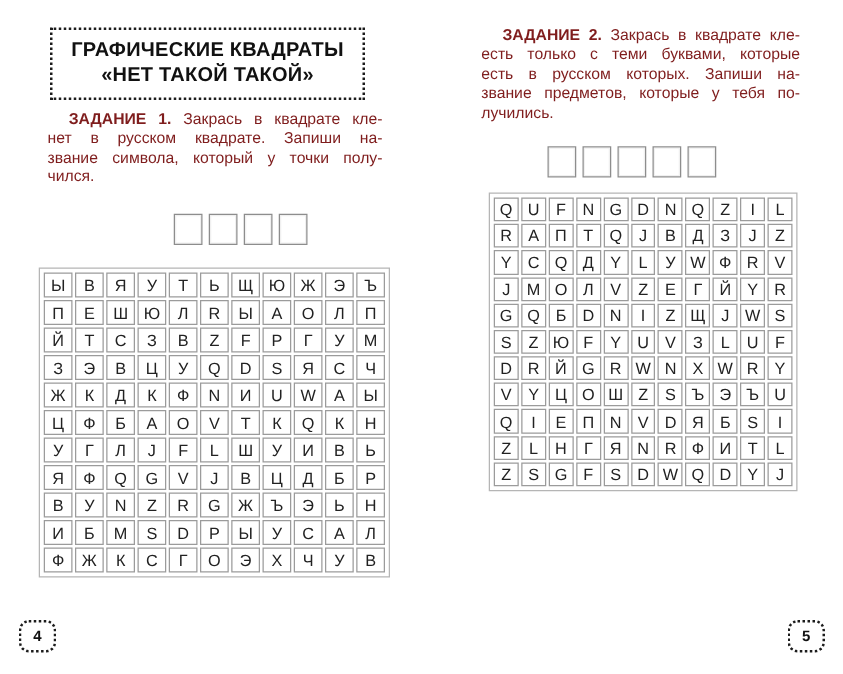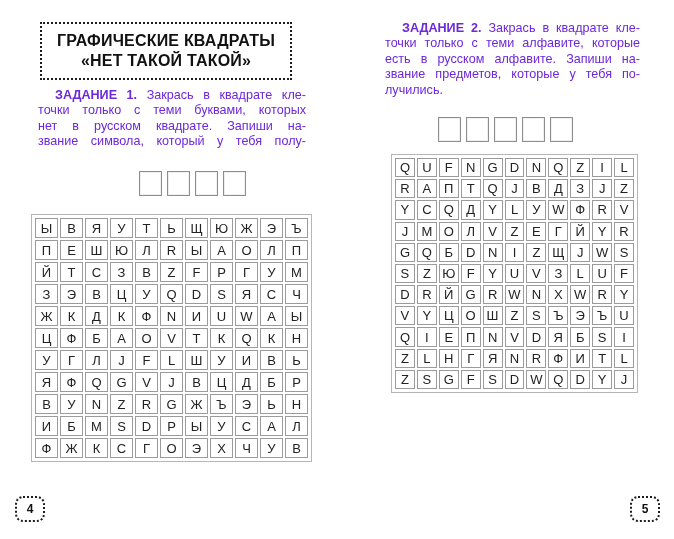--- a/index.html
+++ b/index.html
@@ -15,21 +15,21 @@
   .abs { position:absolute; }
 
   .title-box {
     left:40px; top:22px; width:252px; height:58px;
     border:2px dotted #1c1c1c; box-sizing:border-box;
     display:flex; flex-direction:column; justify-content:center;
     text-align:center; font-weight:bold; font-size:16px;
     line-height:20px; letter-spacing:0.2px; color:#111;
   }
 
-  .para { font-size:12.6px; color:#6d28d9; }
+  .para { font-size:12.6px; color:#7f1d1d; }
   .para .tline { line-height:15.4px; text-align:justify; text-align-last:justify; }
   .para .tline.last { text-align:center; text-align-last:left; }
   .para .first { text-indent:17px; }
   .task-label { font-weight:bold; }
 
   #task1-para { left:38px; top:88px;  width:268px; }
   #task2-para { left:48px; top:21px;  width:255px; }
 
   .answer-row { display:flex; gap:5px; justify-content:center; left:0; width:100%; }
   #answer-row-1 { top:171px; }
@@ -71,23 +71,23 @@
 
   <div class="page" id="page-left">
 
     <div class="abs title-box">
       <div>ГРАФИЧЕСКИЕ КВАДРАТЫ</div>
       <div>«НЕТ ТАКОЙ ТАКОЙ»</div>
     </div>
 
     <div class="abs para" id="task1-para">
       <div class="tline first"><span class="task-label">ЗАДАНИЕ 1.</span> <span>Закрась в квадрате кле-</span></div>
-      <div class="tline">точки только с теми буквами, которых</div>
       <div class="tline">нет в русском квадрате. Запиши на-</div>
-      <div class="tline">звание символа, который у тебя полу-</div>
+      <div class="tline">звание символа, который у точки полу-</div>
+      <div class="tline last">чился.</div>
     </div>
 
     <div class="abs answer-row" id="answer-row-1">
         <div class="abox"></div>
         <div class="abox"></div>
         <div class="abox"></div>
         <div class="abox"></div>
       </div>
 
     <div class="abs gridbox" id="grid-1">
@@ -216,22 +216,22 @@
         </div>
     </div>
 
     <div class="abs page-badge" id="badge-4">4</div>
   </div>
 
   <div class="page" id="page-right">
 
     <div class="abs para" id="task2-para">
       <div class="tline first"><span class="task-label">ЗАДАНИЕ 2.</span> <span>Закрась в квадрате кле-</span></div>
-      <div class="tline">точки только с теми алфавите, которые</div>
-      <div class="tline">есть в русском алфавите. Запиши на-</div>
+      <div class="tline">есть только с теми буквами, которые</div>
+      <div class="tline">есть в русском которых. Запиши на-</div>
       <div class="tline">звание предметов, которые у тебя по-</div>
       <div class="tline last">лучились.</div>
     </div>
 
     <div class="abs answer-row" id="answer-row-2">
         <div class="abox"></div>
         <div class="abox"></div>
         <div class="abox"></div>
         <div class="abox"></div>
         <div class="abox"></div>

